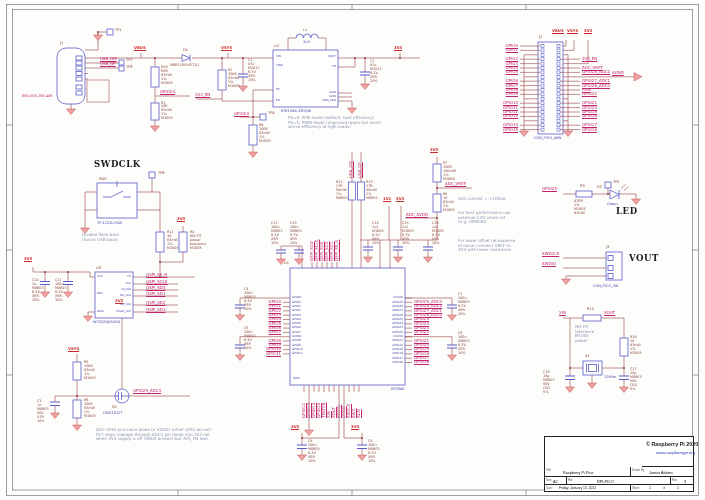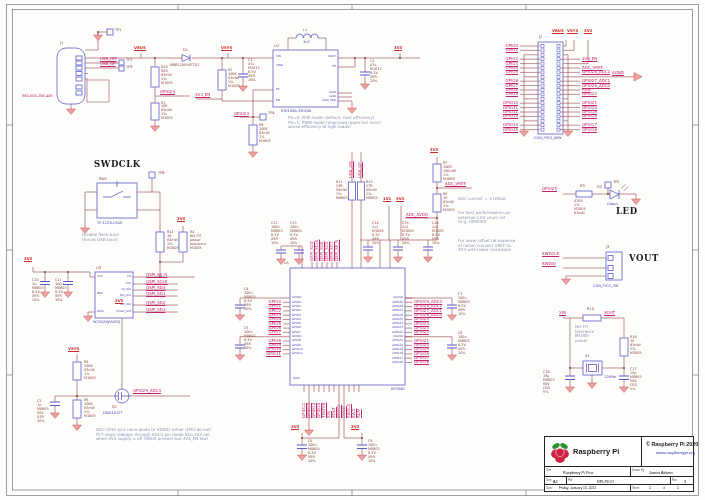--- a/index.html
+++ b/index.html
@@ -594,31 +594,20 @@
       <span class="t n vt" style="left: 327px; top: 418px;">XIN</span>
       <span class="t n vt" style="left: 332px; top: 418px;">XOUT</span>
       <span class="t n vt" style="left: 337px; top: 418px;">IOVDD</span>
       <span class="t n vt" style="left: 342px; top: 418px;">DVDD</span>
       <span class="t n vt" style="left: 347px; top: 418px;">SWCLK</span>
       <span class="t n vt" style="left: 352px; top: 418px;">SWD</span>
       <span class="t n vt" style="left: 357px; top: 418px;">RUN</span>
     </div>
 
   <div class="tb">
-    <div class="cell" style="left:0;top:0;width:97px;height:30px;border-right:0.8px solid #222;border-bottom:0.8px solid #222">
-      <svg width="22" height="26" style="position:absolute;left:4px;top:3px">
-        <ellipse cx="7" cy="6" rx="4" ry="2.4" fill="#2e8f2e" transform="rotate(-28 7 6)"></ellipse>
-        <ellipse cx="15" cy="6" rx="4" ry="2.4" fill="#2e8f2e" transform="rotate(28 15 6)"></ellipse>
-        <circle cx="6.5" cy="14" r="4.4" fill="#cf2342"></circle>
-        <circle cx="15.5" cy="14" r="4.4" fill="#cf2342"></circle>
-        <circle cx="11" cy="18" r="5" fill="#cf2342"></circle>
-        <circle cx="11" cy="12.5" r="4.2" fill="#cf2342" stroke="#fff" stroke-width="0.5"></circle>
-      </svg>
-      <span class="brand">Raspberry Pi</span>
-    </div>
     <div class="cell" style="left:97px;top:0;width:51px;height:30px;border-bottom:0.8px solid #222">
       <span class="copy">© Raspberry Pi 2020</span>
       <span class="url">www.raspberrypi.org</span>
     </div>
     <div class="cell" style="left:0;top:30px;width:86px;height:10px;border-right:0.8px solid #222;border-bottom:0.8px solid #222">
       <span class="lab">Title</span>
       <span class="val" style="position:absolute;left:18px;top:4px">Raspberry Pi Pico</span>
     </div>
     <div class="cell" style="left:86px;top:30px;width:62px;height:10px;border-bottom:0.8px solid #222">
       <span class="lab">Drawn By</span>

